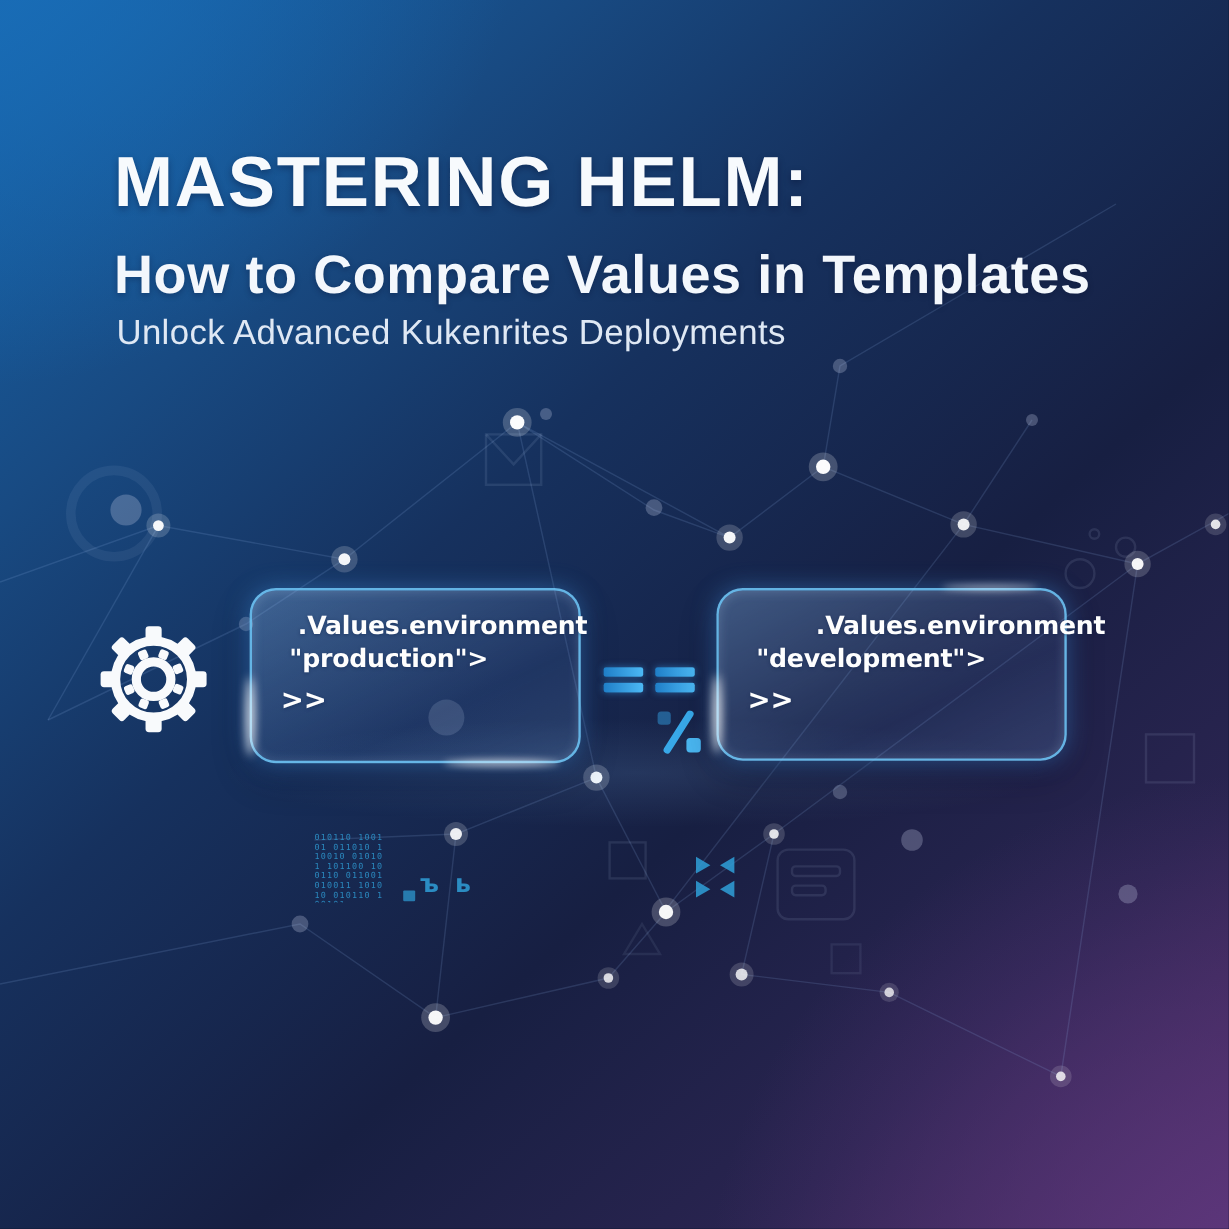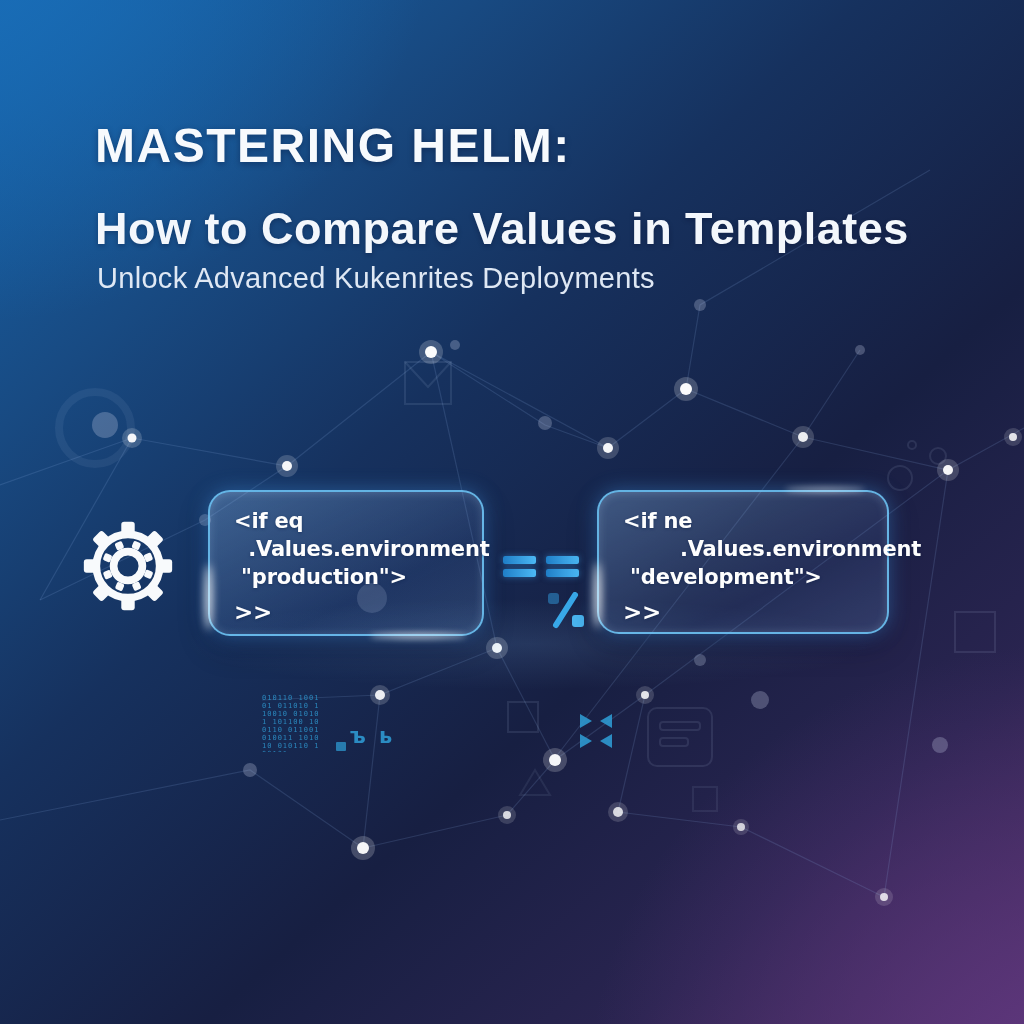--- a/index.html
+++ b/index.html
@@ -8,21 +8,21 @@
     font-family:"Liberation Sans",sans-serif;
     background:
       radial-gradient(760px 620px at -4% -6%, rgba(25,110,185,0.95), rgba(25,110,185,0) 62%),
       radial-gradient(820px 760px at 104% 106%, rgba(96,56,128,0.95), rgba(96,56,128,0) 58%),
       linear-gradient(138deg,#1765ab 0%,#184a82 22%,#16315e 40%,#171f42 62%,#2a2450 82%,#4a2c60 100%);
   }
   .bg-decor{position:absolute;inset:0;pointer-events:none;}
   
   .title{
     position:absolute;left:95px;top:118px;margin:0;
-    font-size:48px;font-weight:800;letter-spacing:1.5px;color:#f7fafd;
+    font-size:59px;font-weight:800;letter-spacing:1.5px;color:#f7fafd;
     text-shadow:0 2px 6px rgba(0,10,40,.35);
   }
   .subtitle{
     position:absolute;left:95px;top:203px;margin:0;
     font-size:45px;font-weight:700;letter-spacing:.5px;color:#f3f7fc;
     text-shadow:0 2px 5px rgba(0,10,40,.3);
   }
   .tagline{
     position:absolute;left:97px;top:262px;margin:0;
     font-size:29px;font-weight:400;color:#dfe8f4;letter-spacing:.3px;
@@ -209,21 +209,20 @@
         <rect x="46" y="23" width="8" height="8" rx="2" transform="rotate(337 50 50)"></rect>
       </g>
       <circle cx="50" cy="50" r="15" fill="none" stroke="#f8fafc" stroke-width="8"></circle>
     </svg>
   </div>
 
   <div class="card left">
     <span class="streak-left"></span>
     <span class="streak-bottom"></span>
     <div class="code">
-      <div class="code-line">&lt;if eq</div>
       <div class="code-line">  .Values.environment</div>
       <div class="code-line"> "production"&gt;</div>
       <div class="code-line last">&gt;&gt;</div>
     </div>
   </div>
 
   <div class="operators" title="==">
     <div class="eq-pair">
       <div class="eq">
           <div class="bar"></div>
@@ -238,21 +237,20 @@
       <line x1="28" y1="3" x2="9" y2="33" stroke="#38a8e8" stroke-width="6" stroke-linecap="round"></line>
       <rect x="1" y="1" width="11" height="11" rx="3" fill="#2f8fcf" opacity="0.55"></rect>
       <rect x="25" y="23" width="12" height="12" rx="3" fill="#4ab6f0"></rect>
     </svg>
   </div>
 
   <div class="card right">
     <span class="streak-left"></span>
     <span class="streak-top"></span>
     <div class="code">
-      <div class="code-line">&lt;if ne</div>
       <div class="code-line">        .Values.environment</div>
       <div class="code-line"> "development"&gt;</div>
       <div class="code-line last">&gt;&gt;</div>
     </div>
   </div>
 
   <div class="matrix">010110 100101 011010 110010 010101 101100 100110 011001 010011 101010 010110 100101</div>
   <div class="glyph-square"></div>
   <div class="glyphs">ъ ь</div>
 

